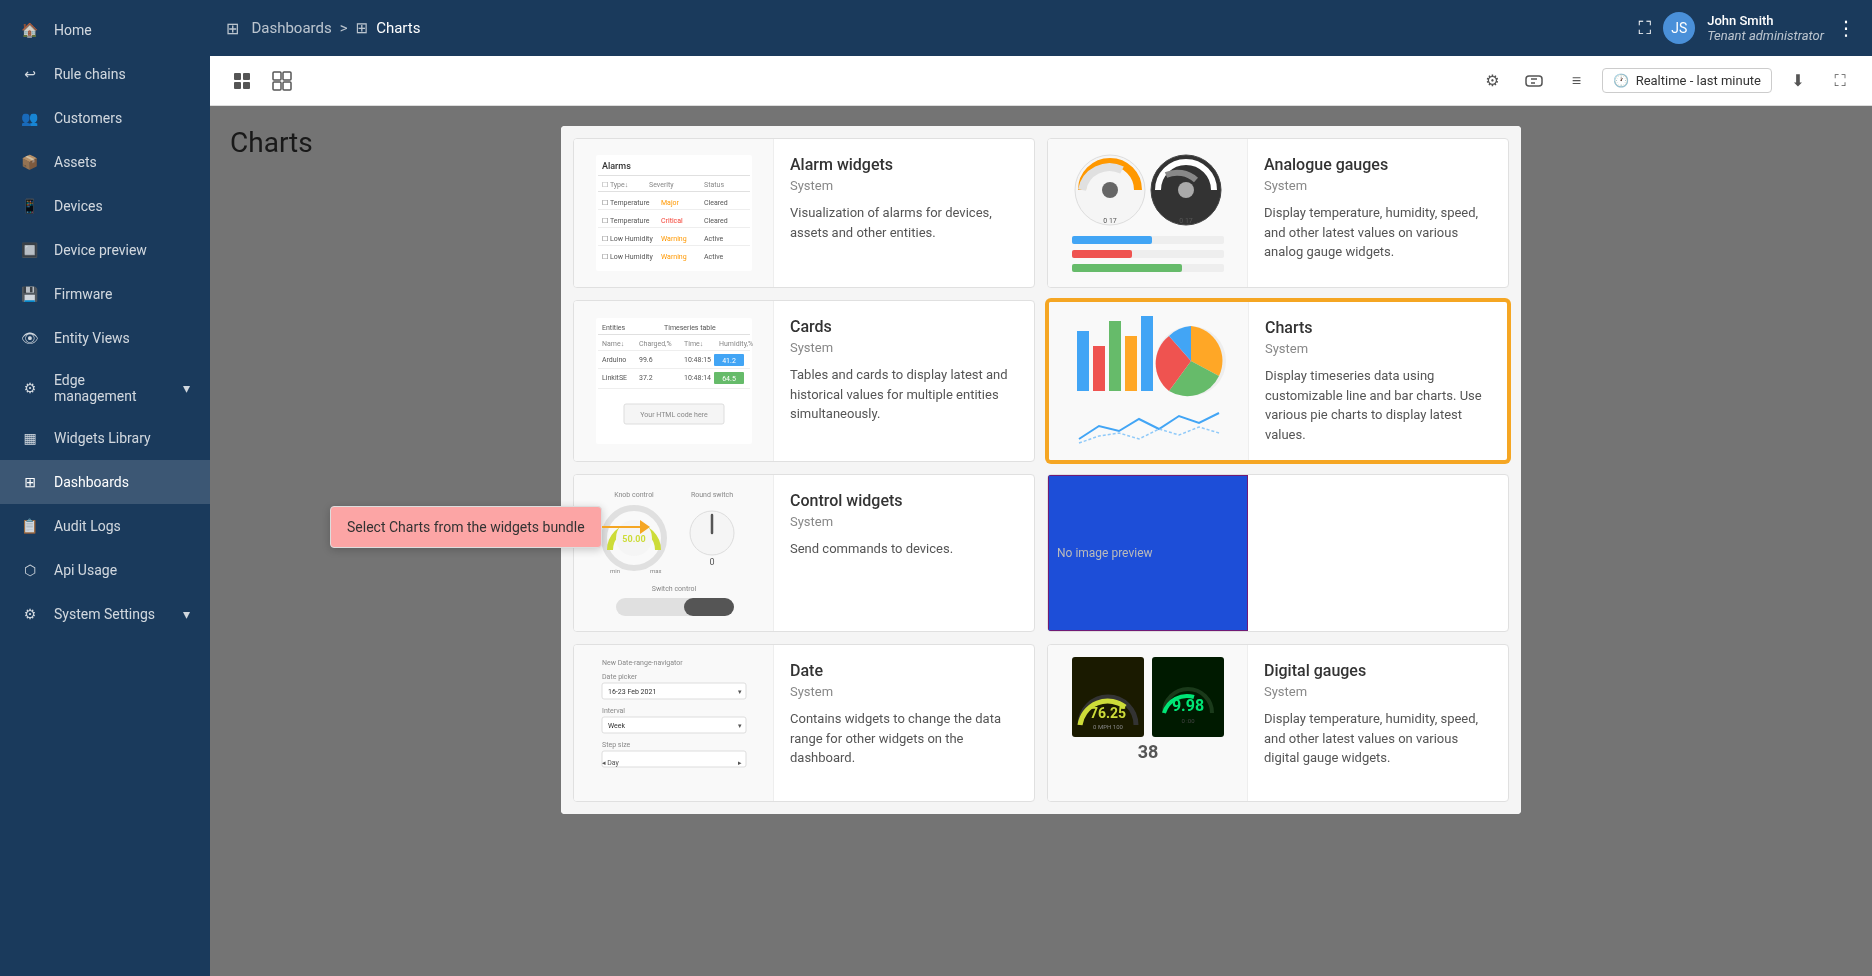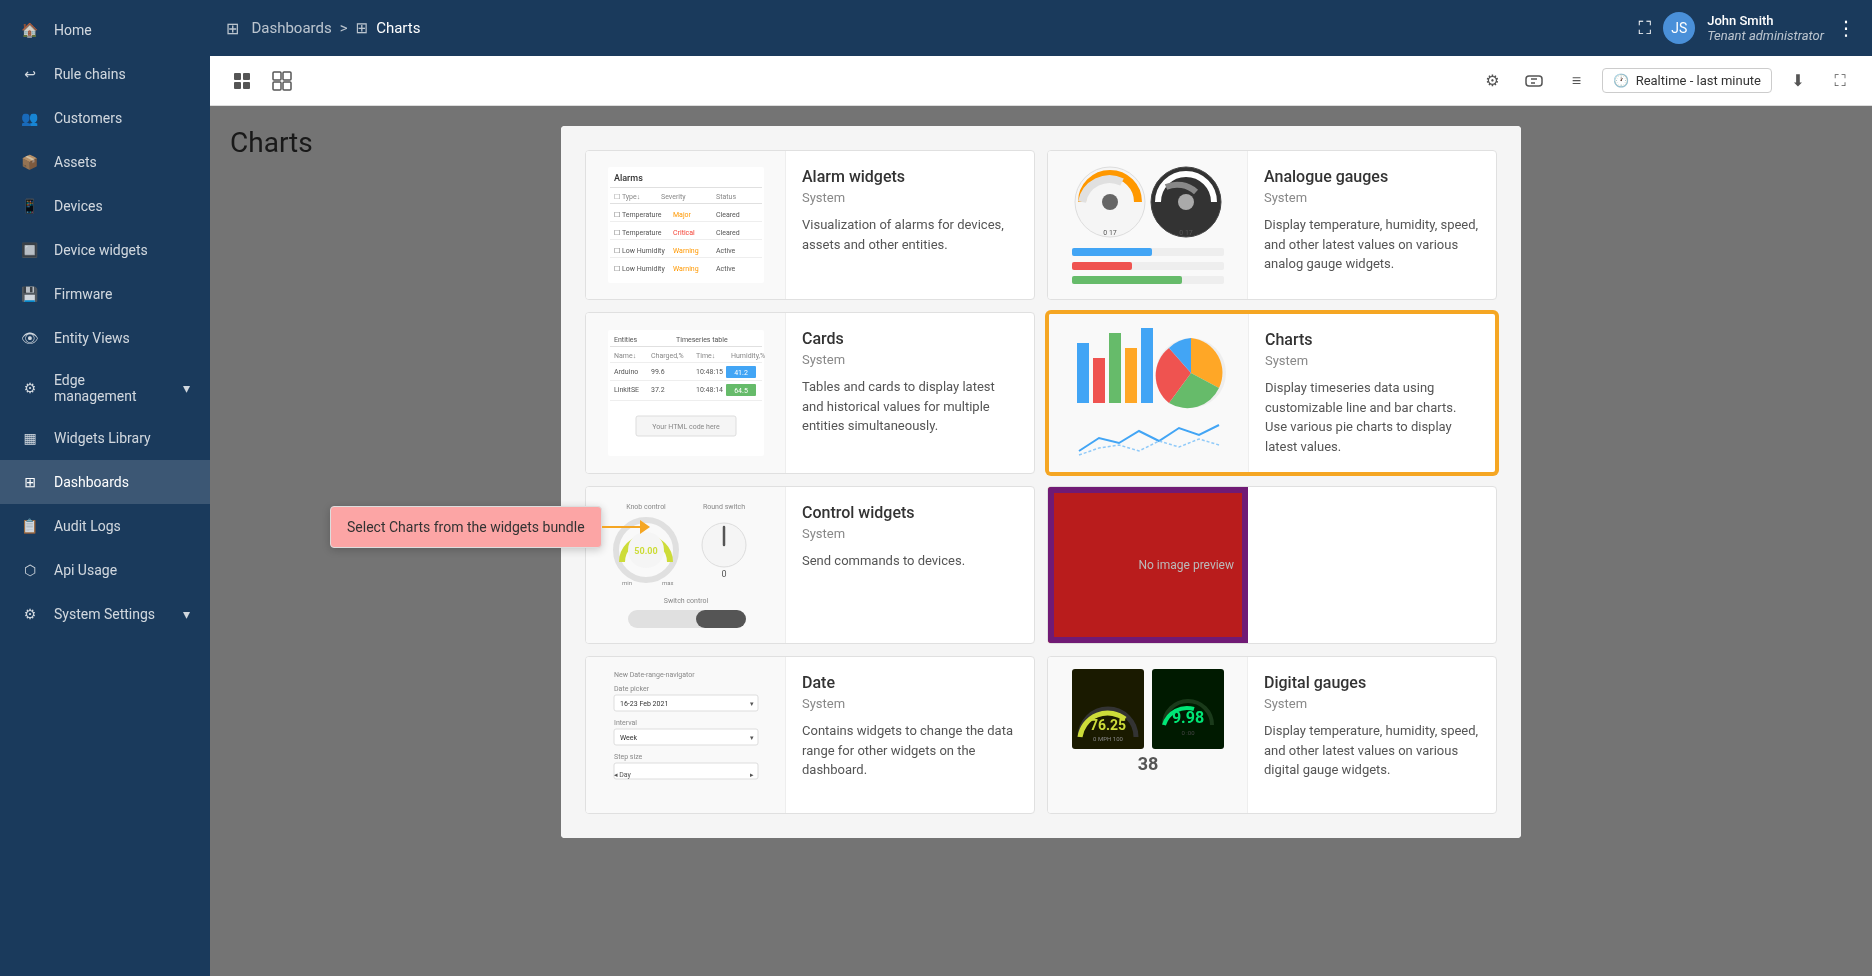--- a/index.html
+++ b/index.html
@@ -74,21 +74,21 @@
       background: #fff; width: 960px; max-height: 880px;
       border-radius: 4px; display: flex; flex-direction: column; overflow: hidden;
     }
     .modal-header {
       background: #1a3a5c; color: #fff; padding: 16px 20px;
       display: flex; align-items: center; justify-content: space-between;
     }
     .modal-title { font-size: 18px; font-weight: 400; }
     .modal-header-actions { display: flex; gap: 8px; }
     .modal-header-btn { background: none; border: none; color: #fff; cursor: pointer; width: 32px; height: 32px; display: flex; align-items: center; justify-content: center; font-size: 18px; }
-    .modal-body { flex: 1; overflow-y: auto; padding: 24px; background: #f5f5f5; }
+    .modal-body { flex: 1; overflow-y: auto; padding: 12px; background: #f5f5f5; }
 
     
     .bundle-grid { display: grid; grid-template-columns: 1fr 1fr; gap: 12px; }
     .bundle-card {
       background: #fff; border-radius: 4px; border: 1px solid #e0e0e0;
       display: flex; overflow: hidden; cursor: pointer; min-height: 150px;
     }
     .bundle-card.selected { border: 2px solid #f5a623; box-shadow: 0 0 0 2px #f5a623; }
     .bundle-preview {
       width: 200px; flex-shrink: 0; background: #f9f9f9; border-right: 1px solid #eee;
@@ -152,21 +152,21 @@
       <span class="sidebar-item-label">Assets</span>
     </div>
 
     <div class="sidebar-item">
       <span class="icon">📱</span>
       <span class="sidebar-item-label">Devices</span>
     </div>
 
     <div class="sidebar-item">
       <span class="icon">🔲</span>
-      <span class="sidebar-item-label">Device widgets</span>
+      <span class="sidebar-item-label">Device preview</span>
     </div>
 
     <div class="sidebar-item">
       <span class="icon">💾</span>
       <span class="sidebar-item-label">Firmware</span>
     </div>
 
     <div class="sidebar-item">
       <span class="icon">👁</span>
       <span class="sidebar-item-label">Entity Views</span>
@@ -423,21 +423,21 @@
                 </svg>
               </div>
               <div class="bundle-info">
                 <div class="bundle-name">Control widgets</div>
                 <div class="bundle-system">System</div>
                 <div class="bundle-desc">Send commands to devices.</div>
               </div>
             </div>
 
             <div class="bundle-card">
-              <div class="bundle-preview" style="display:flex; align-items:center; justify-content:flex-end; background:#b91c1c; border:6px solid #701a75;">
+              <div class="bundle-preview" style="display:flex; align-items:center; justify-content:flex-start; background:#1d4ed8; border:1px solid #701a75;">
                 <span class="no-preview" style="color:#bbb; font-size:12px; text-align:center;">No image preview</span>
               </div>
             </div>
 
             <div class="bundle-card">
               <div class="bundle-preview">
                 <svg viewBox="0 0 160 140" width="160">
                   <text x="8" y="12" font-size="7" fill="#888">New Date-range-navigator</text>
                   <text x="8" y="26" font-size="7" fill="#888">Date picker</text>
                   <rect x="8" y="30" width="144" height="16" rx="2" fill="#fff" stroke="#ddd"></rect>

